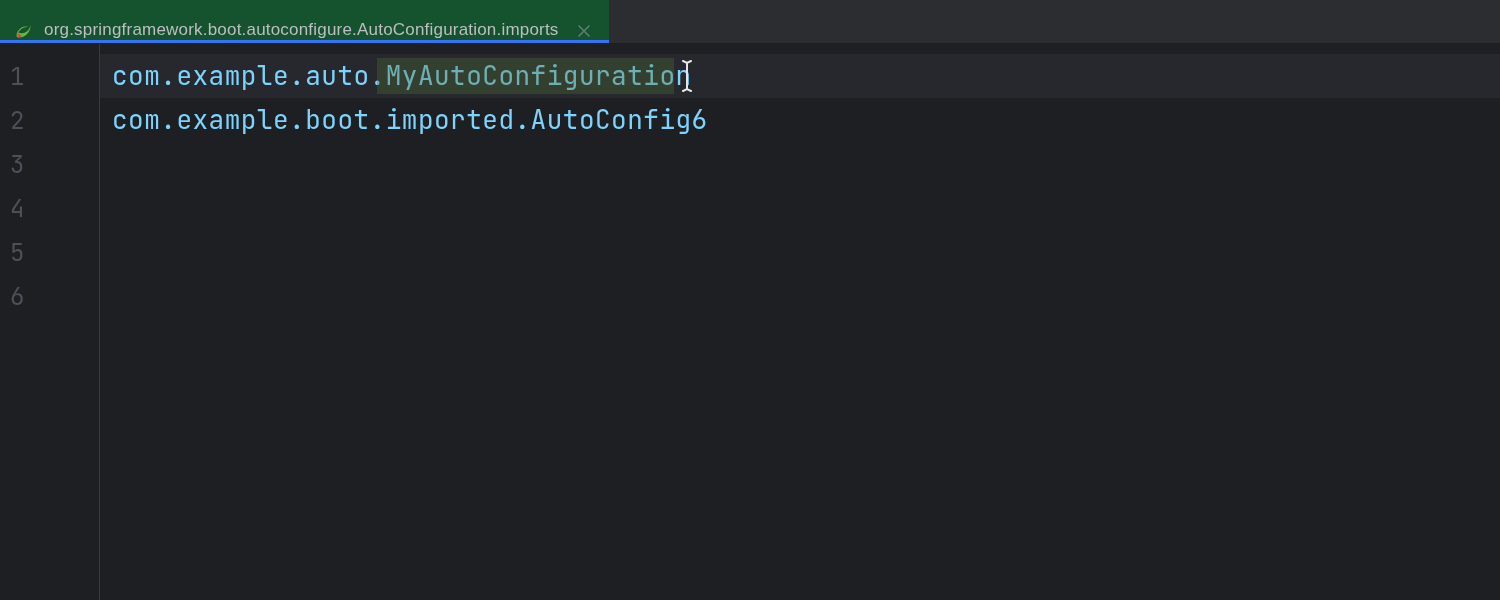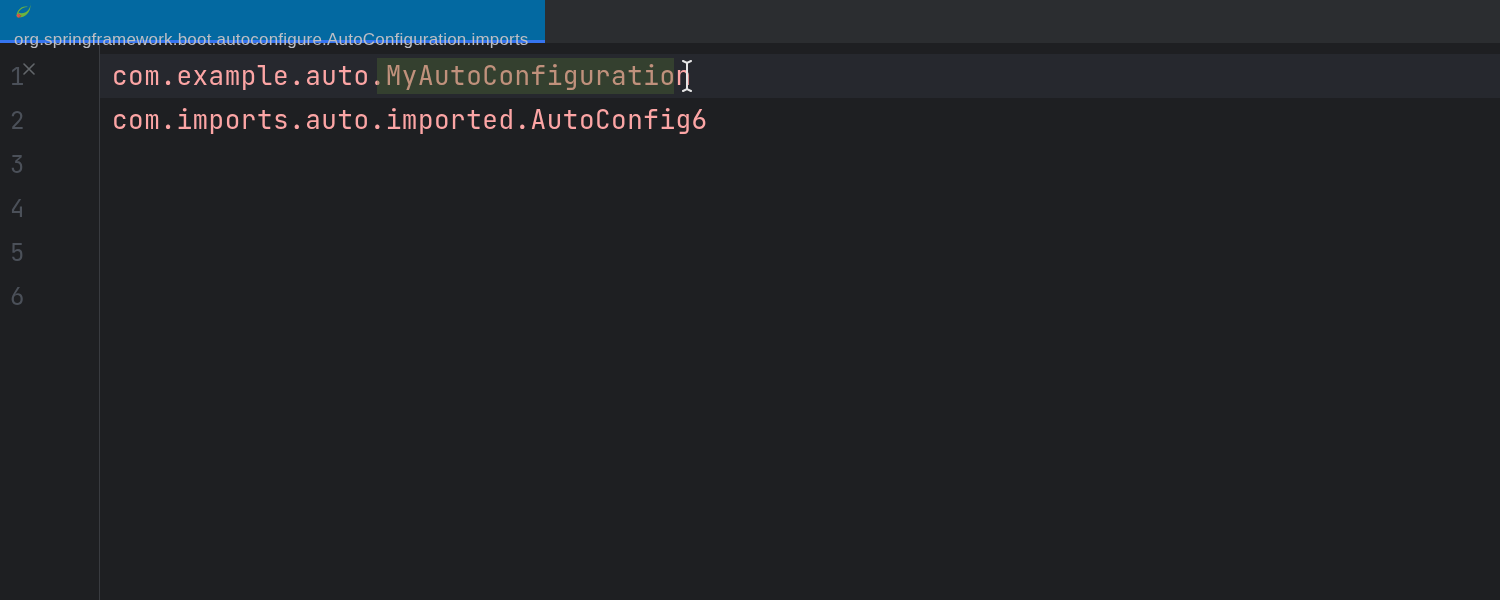--- a/index.html
+++ b/index.html
@@ -13,29 +13,28 @@
   }
   .tab-bar {
     height: 44px;
     background: #2b2d30;
     display: flex;
     align-items: stretch;
     border-bottom: 1px solid #1e1f22;
   }
   .tab {
     display: flex;
-    align-items: flex-start;
+    align-items: flex-end;
     gap: 10px;
     padding: 0 16px 0 14px;
-    background: #0369a1;
+    background: #14532d;
     border-bottom: 3px solid #3574f0;
     position: relative;
     cursor: pointer;
     max-width: 820px;
-    flex-direction: column;
   }
   .tab-icon {
     width: 20px;
     height: 20px;
     flex-shrink: 0;
   }
   .tab-label {
     font-size: 17px;
     color: #bcbec4;
     white-space: nowrap;
@@ -72,21 +71,21 @@
     padding-left: 10px;
     font-size: 24px;
     font-family: "JetBrains Mono","Consolas","Menlo",monospace;
     color: #4b5059;
   }
   .editor {
     flex: 1;
     padding-top: 10px;
     font-family: "JetBrains Mono","Consolas","Menlo",monospace;
     font-size: 26px;
-    color: #fca5a5;
+    color: #7dd3fc;
     position: relative;
   }
   .code-line {
     height: 44px;
     line-height: 44px;
     padding-left: 12px;
     position: relative;
     white-space: pre;
     letter-spacing: 0.5px;
   }
@@ -131,16 +130,16 @@
       <div class="gutter-line">4</div>
       <div class="gutter-line">5</div>
       <div class="gutter-line">6</div>
     </div>
   <div class="editor" id="code">
       <div class="code-line current">com.example.auto.MyAutoConfiguration<div class="highlight-segment" style="left: 277.203px; width: 296.406px;"></div><div style="position: absolute; left: 579.609px; top: 6px;"><svg width="14" height="32" viewBox="0 0 14 32">
             <path d="M3 1 Q7 3 7 3 Q7 3 11 1" stroke="#e6e6e6" stroke-width="2" fill="none" stroke-linecap="round"></path>
             <line x1="7" y1="3" x2="7" y2="29" stroke="#e6e6e6" stroke-width="2" stroke-linecap="round"></line>
             <path d="M3 31 Q7 29 7 29 Q7 29 11 31" stroke="#e6e6e6" stroke-width="2" fill="none" stroke-linecap="round"></path>
           </svg></div></div>
-      <div class="code-line">com.imports.auto.imported.AutoConfig6</div>
+      <div class="code-line">com.example.boot.imported.AutoConfig6</div>
       <div class="code-line"></div>
     </div>
 </div>
 
 </body></html>

